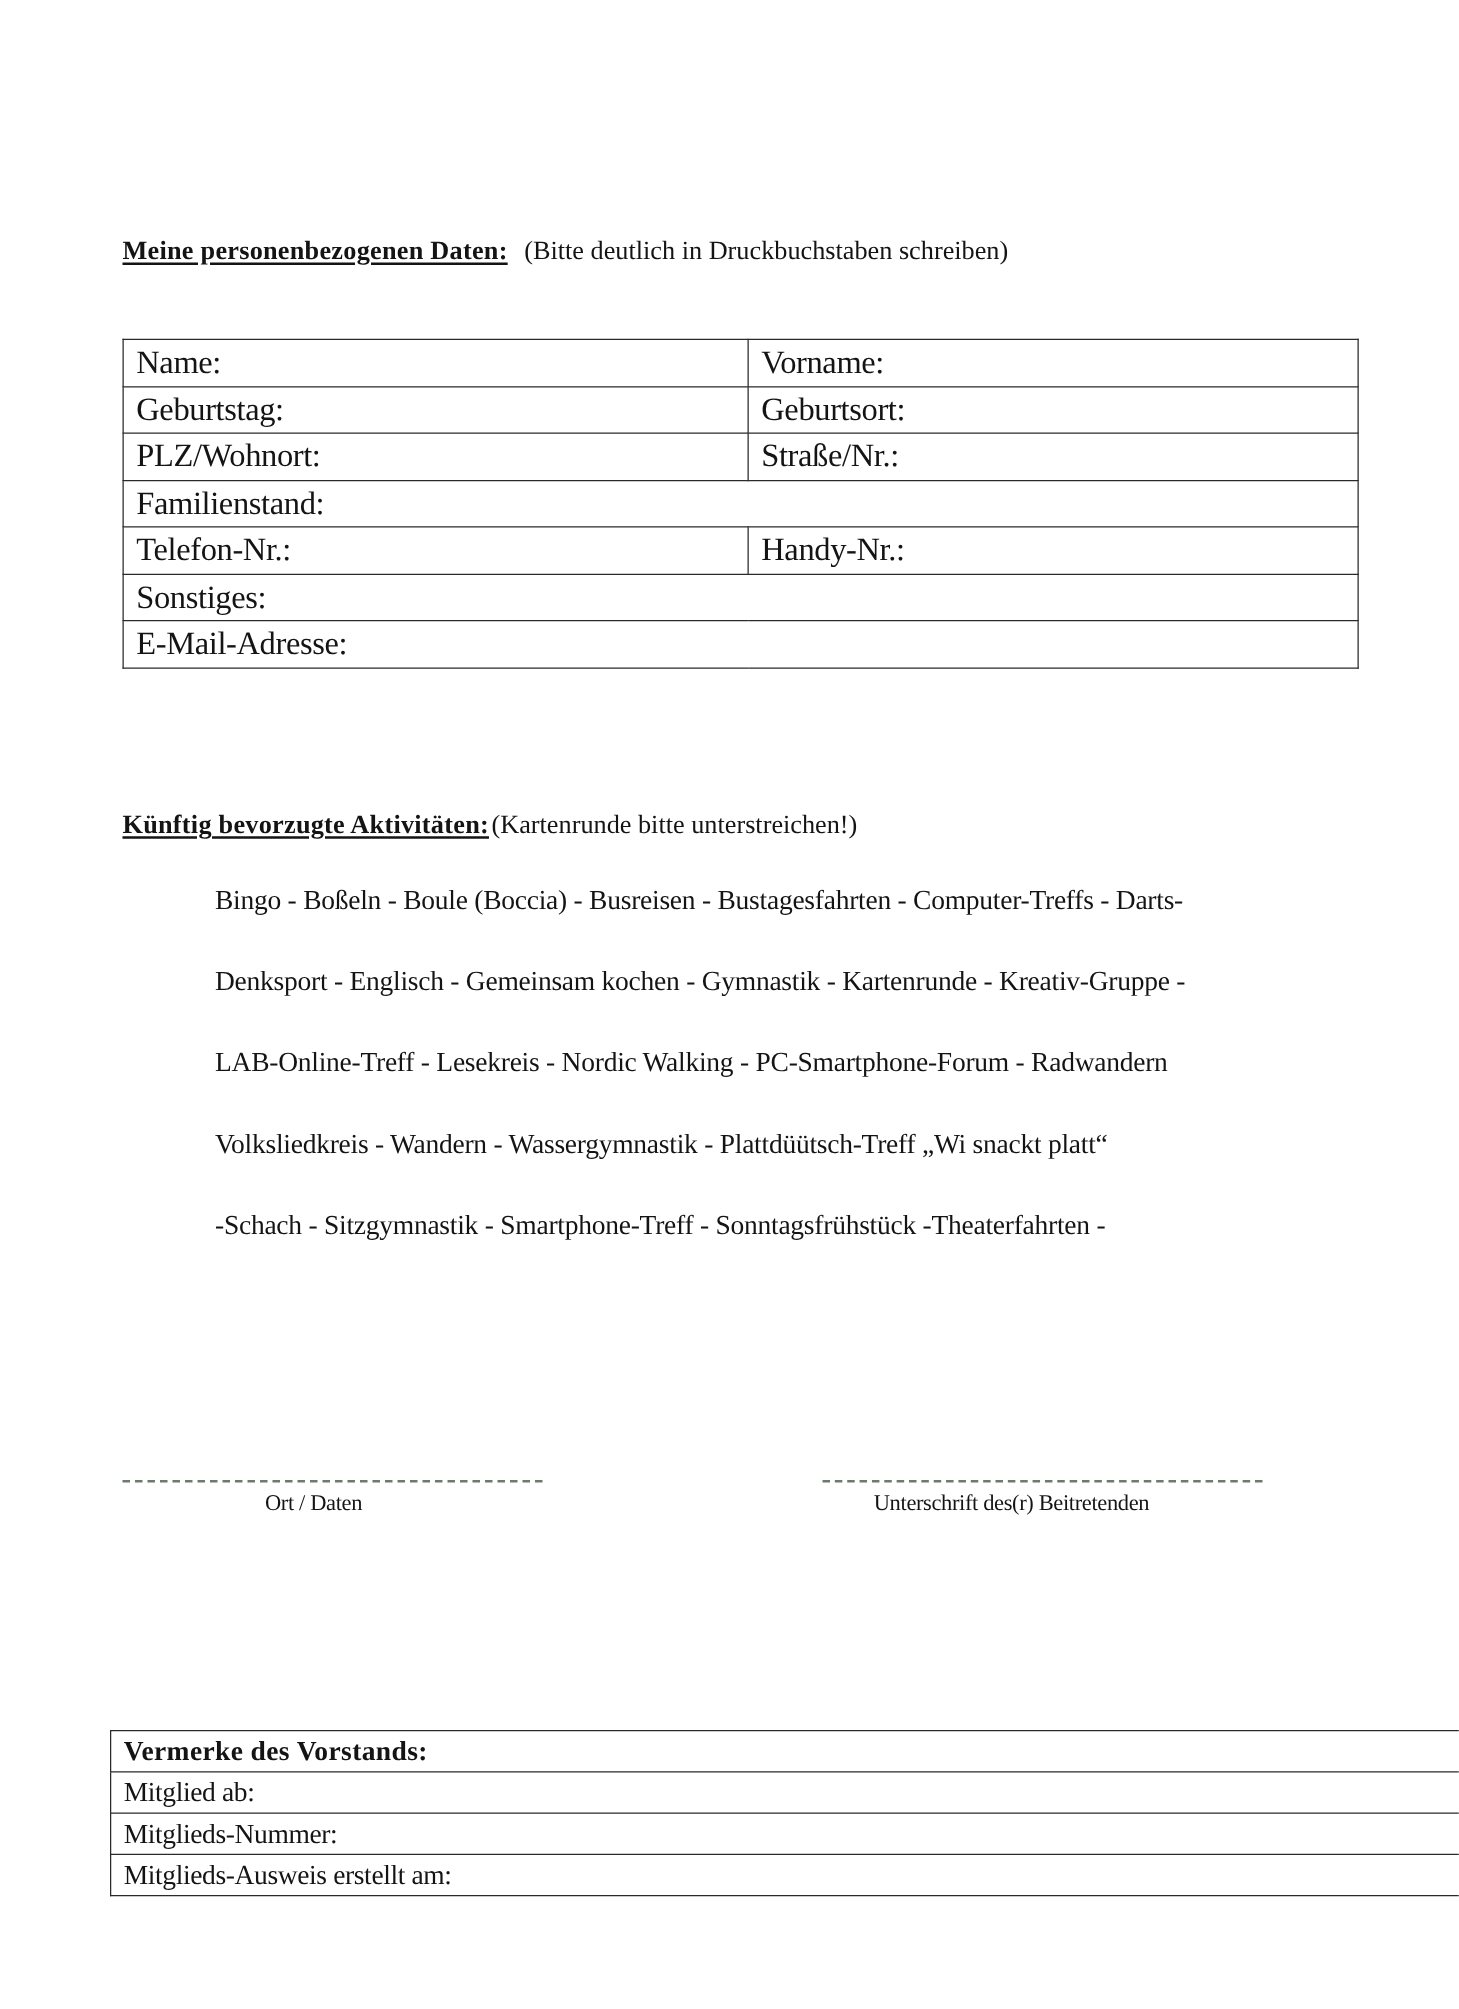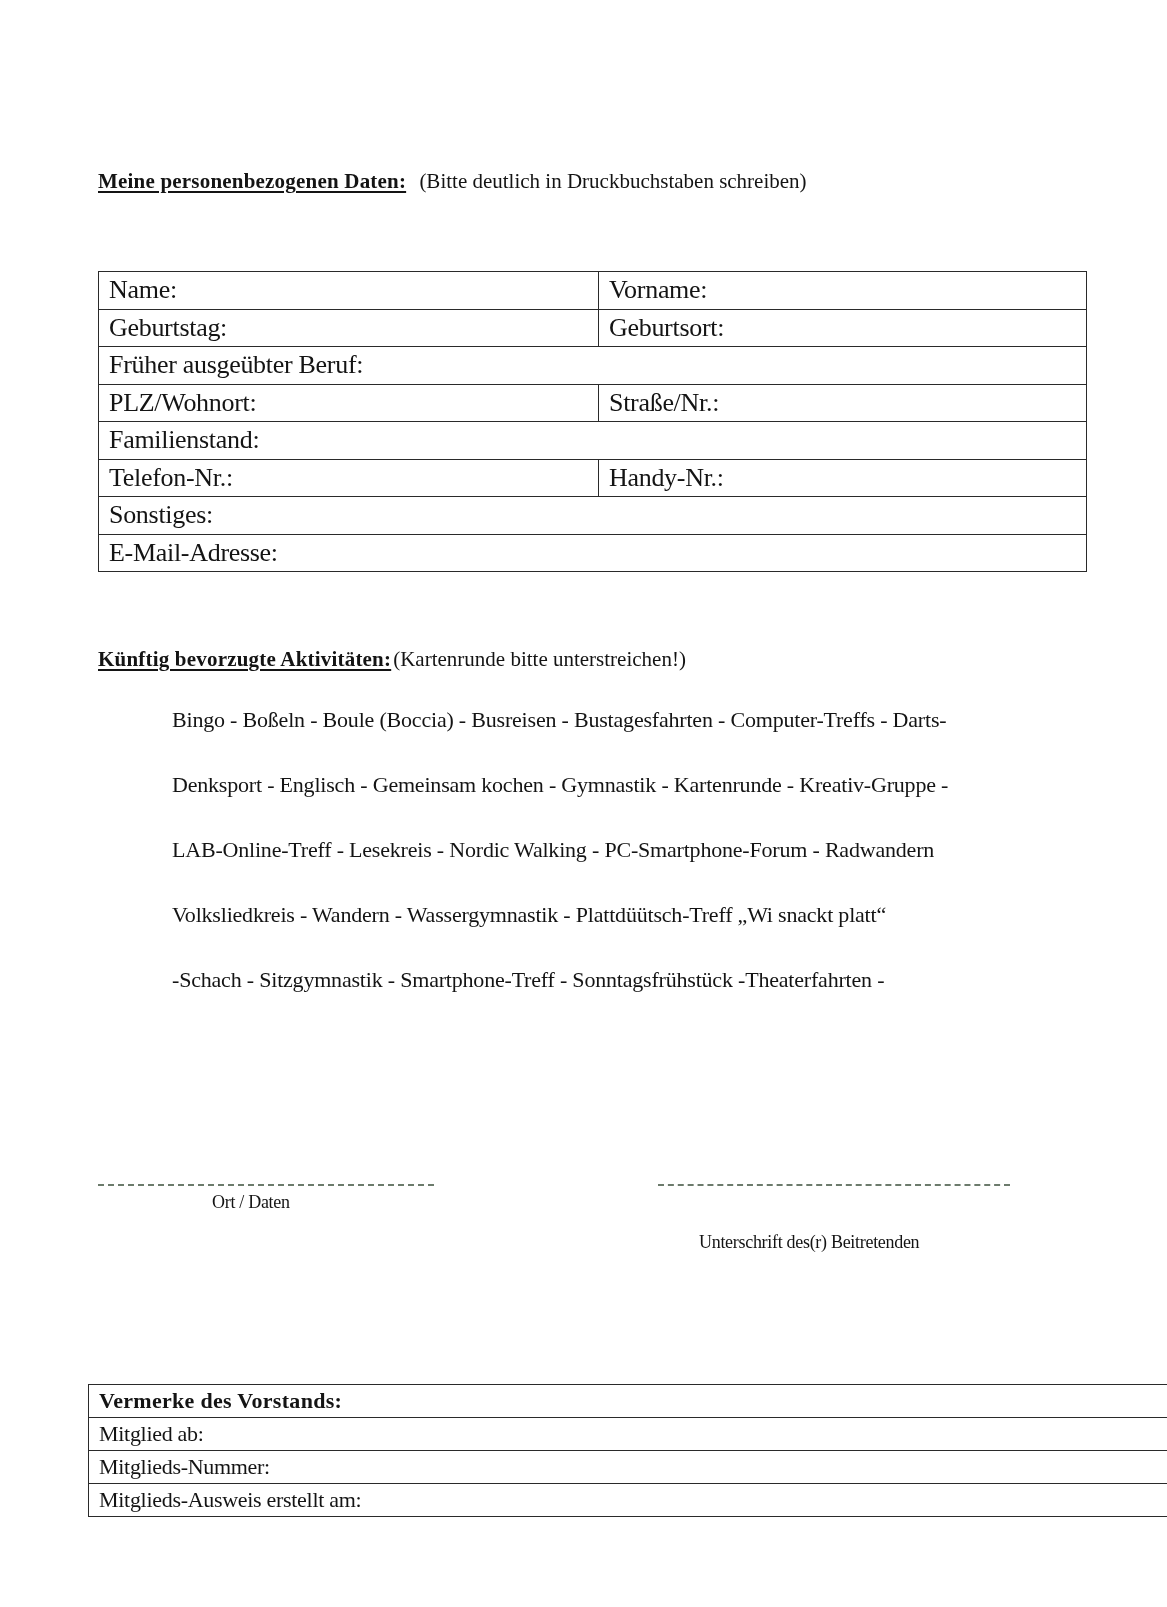--- a/index.html
+++ b/index.html
@@ -42,41 +42,38 @@
       position: absolute; font-size: 18px; white-space: nowrap; letter-spacing: -0.3px;
     }
 
     #board-table { left: 88px; top: 1384px; width: 1133px; }
     #board-table td { height: 32px; font-size: 22px; padding: 0 10px; letter-spacing: -0.3px; }
     #board-table td.head { font-weight: bold; letter-spacing: 0.3px; }
   </style>
 </head>
 <body>
 
-<div class="abs section-heading" style="left:98px; top:169px;">
+<div class="abs section-heading" style="left:98px; top:188px;">
   <span class="bold-u">Meine personenbezogenen Daten:</span>
   <span class="note" style="margin-left:8px;">(Bitte deutlich in Druckbuchstaben schreiben)</span>
 </div>
 
 <table class="form" id="personal-table">
   <colgroup>
       <col class="c1">
       <col class="c2">
     </colgroup>
   <tbody>
       <tr>
     <td><span>Name:</span></td>
     <td><span>Vorname:</span></td>
   </tr>
   <tr>
     <td><span>Geburtstag:</span></td>
     <td><span>Geburtsort:</span></td>
-  </tr>
-  <tr>
-    <td colspan="2"><span>Früher ausgeübter Beruf:</span></td>
   </tr>
   <tr>
     <td><span>PLZ/Wohnort:</span></td>
     <td><span>Straße/Nr.:</span></td>
   </tr>
   <tr>
     <td colspan="2"><span>Familienstand:</span></td>
   </tr>
   <tr>
     <td><span>Telefon-Nr.:</span></td>
@@ -100,21 +97,21 @@
   <div class="line">Denksport - Englisch - Gemeinsam kochen - Gymnastik - Kartenrunde - Kreativ-Gruppe -</div>
   <div class="line">LAB-Online-Treff - Lesekreis - Nordic Walking - PC-Smartphone-Forum - Radwandern</div>
   <div class="line">Volksliedkreis - Wandern - Wassergymnastik - Plattdüütsch-Treff „Wi snackt platt“</div>
   <div class="line">-Schach - Sitzgymnastik - Smartphone-Treff - Sonntagsfrühstück -Theaterfahrten -</div>
 </div>
 
 <div class="sig-line" style="left:98px; top:1184px; width:336px;"></div>
 <div class="sig-label" style="left:212px; top:1192px;">Ort / Daten</div>
 
 <div class="sig-line" style="left:658px; top:1184px; width:352px;"></div>
-<div class="sig-label" style="left:699px; top:1192px;margin-top:40px;">Unterschrift des(r) Beitretenden</div>
+<div class="sig-label" style="left:699px; top:1192px;">Unterschrift des(r) Beitretenden</div>
 
 <table class="form" id="board-table">
   <tbody>
       <tr>
     <td class="head">Vermerke des Vorstands:</td>
   </tr>
   <tr>
     <td>Mitglied ab:</td>
   </tr>
   <tr>

